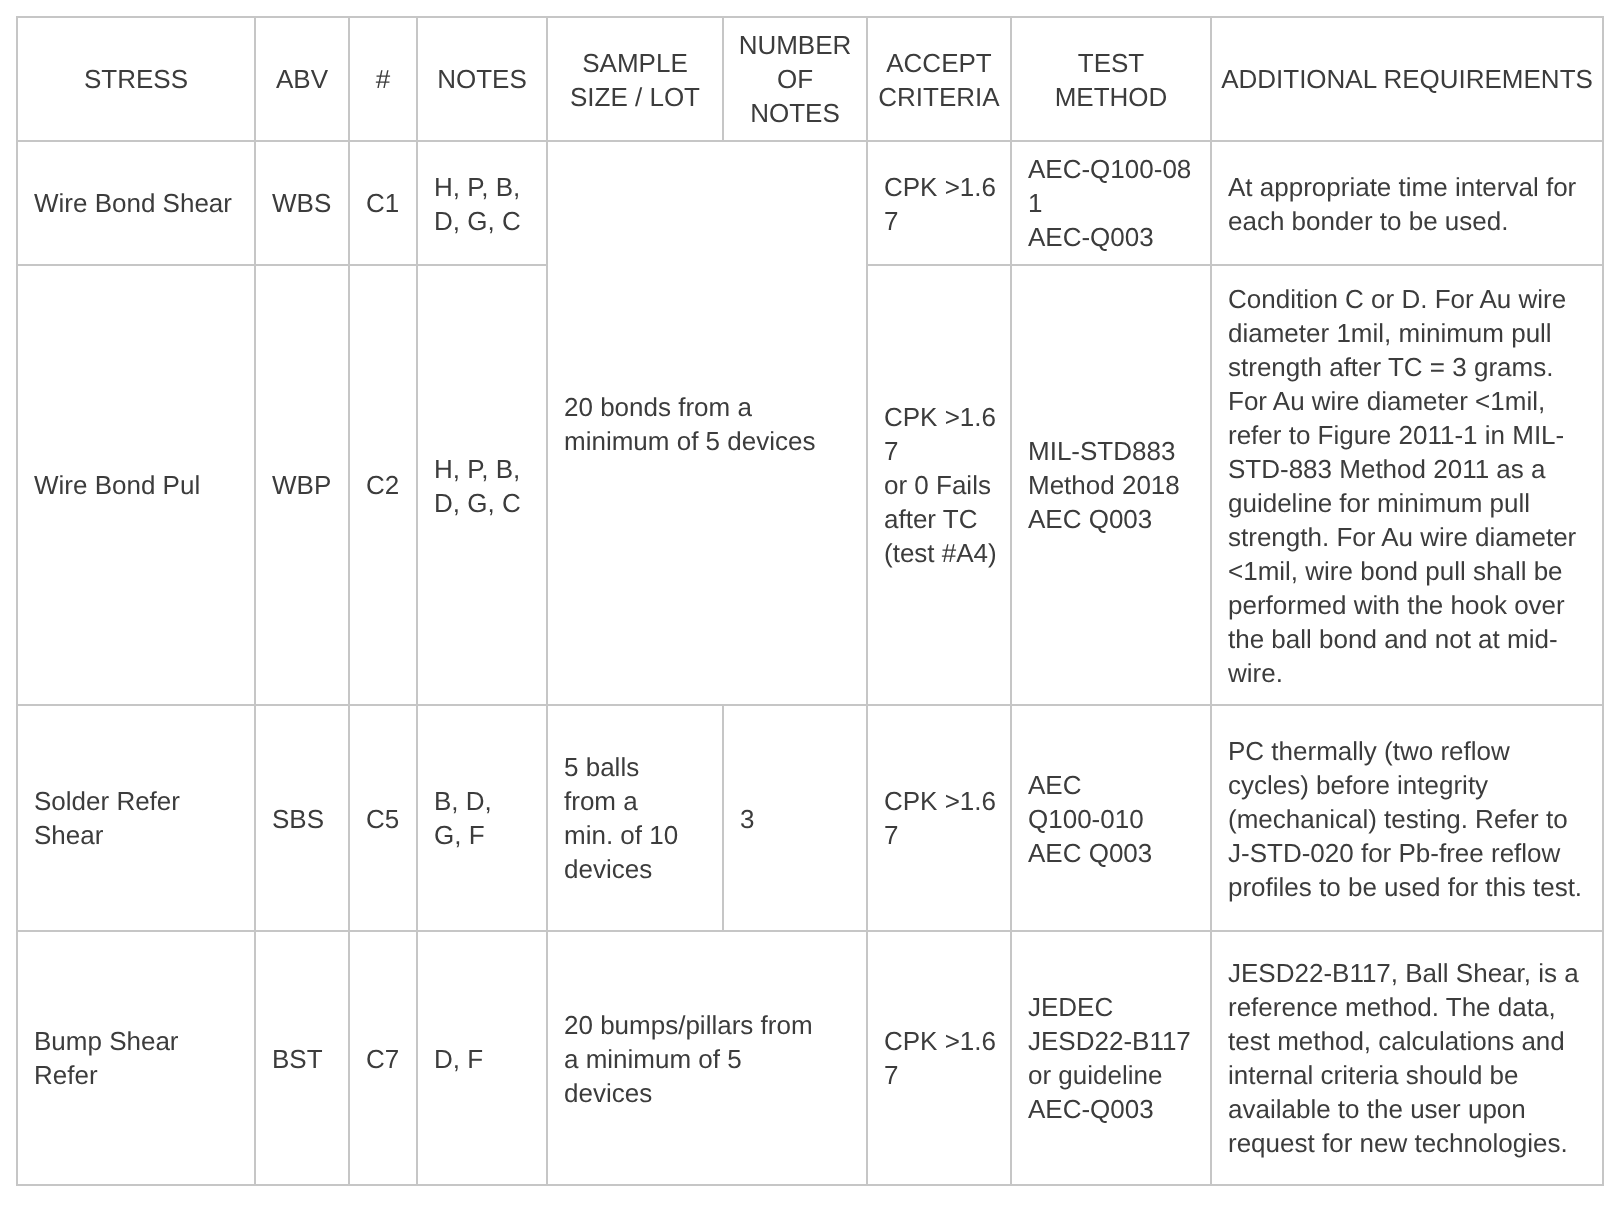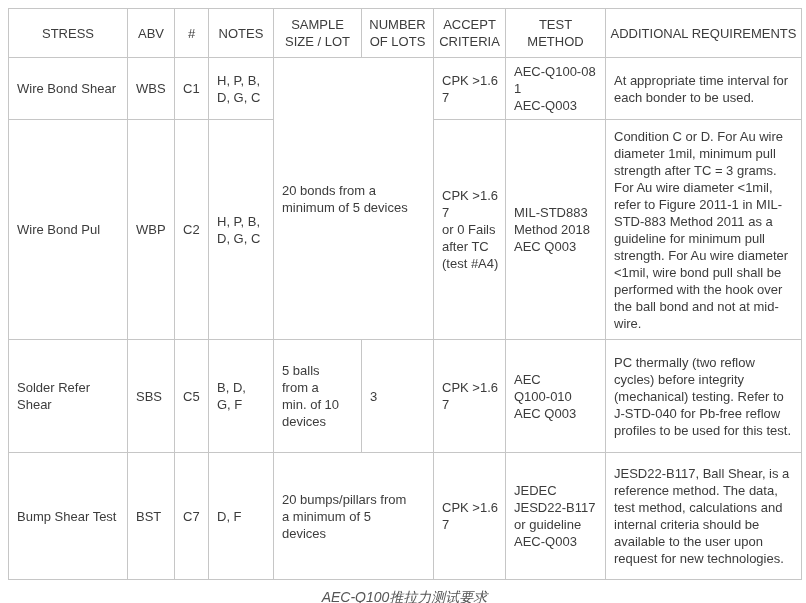--- a/index.html
+++ b/index.html
@@ -67,21 +67,21 @@
     </colgroup>
     <tbody>
         <tr class="hdr">
       <th>STRESS</th>
       <th>ABV</th>
       <th>#</th>
       <th>NOTES</th>
       <th>SAMPLE
 SIZE / LOT</th>
       <th>NUMBER
-OF LOTS</th>
+OF NOTES</th>
       <th>ACCEPT
 CRITERIA</th>
       <th>TEST
 METHOD</th>
       <th>ADDITIONAL REQUIREMENTS</th>
     </tr>
     <tr class="r1">
       <td>Wire Bond Shear</td>
       <td>WBS</td>
       <td>C1</td>
@@ -121,24 +121,24 @@
       <td>5 balls
 from a
 min. of 10
 devices</td>
       <td>3</td>
       <td>CPK &gt;1.6
 7</td>
       <td>AEC
 Q100-010
 AEC Q003</td>
-      <td>PC thermally (two reflow cycles) before integrity (mechanical) testing. Refer to J-STD-040 for Pb-free reflow profiles to be used for this test.</td>
+      <td>PC thermally (two reflow cycles) before integrity (mechanical) testing. Refer to J-STD-020 for Pb-free reflow profiles to be used for this test.</td>
     </tr>
     <tr class="r4">
-      <td>Bump Shear Test</td>
+      <td>Bump Shear Refer</td>
       <td>BST</td>
       <td>C7</td>
       <td>D, F</td>
       <td colspan="2">20 bumps/pillars from
 a minimum of 5
 devices</td>
       <td>CPK &gt;1.6
 7</td>
       <td>JEDEC
 JESD22-B117

